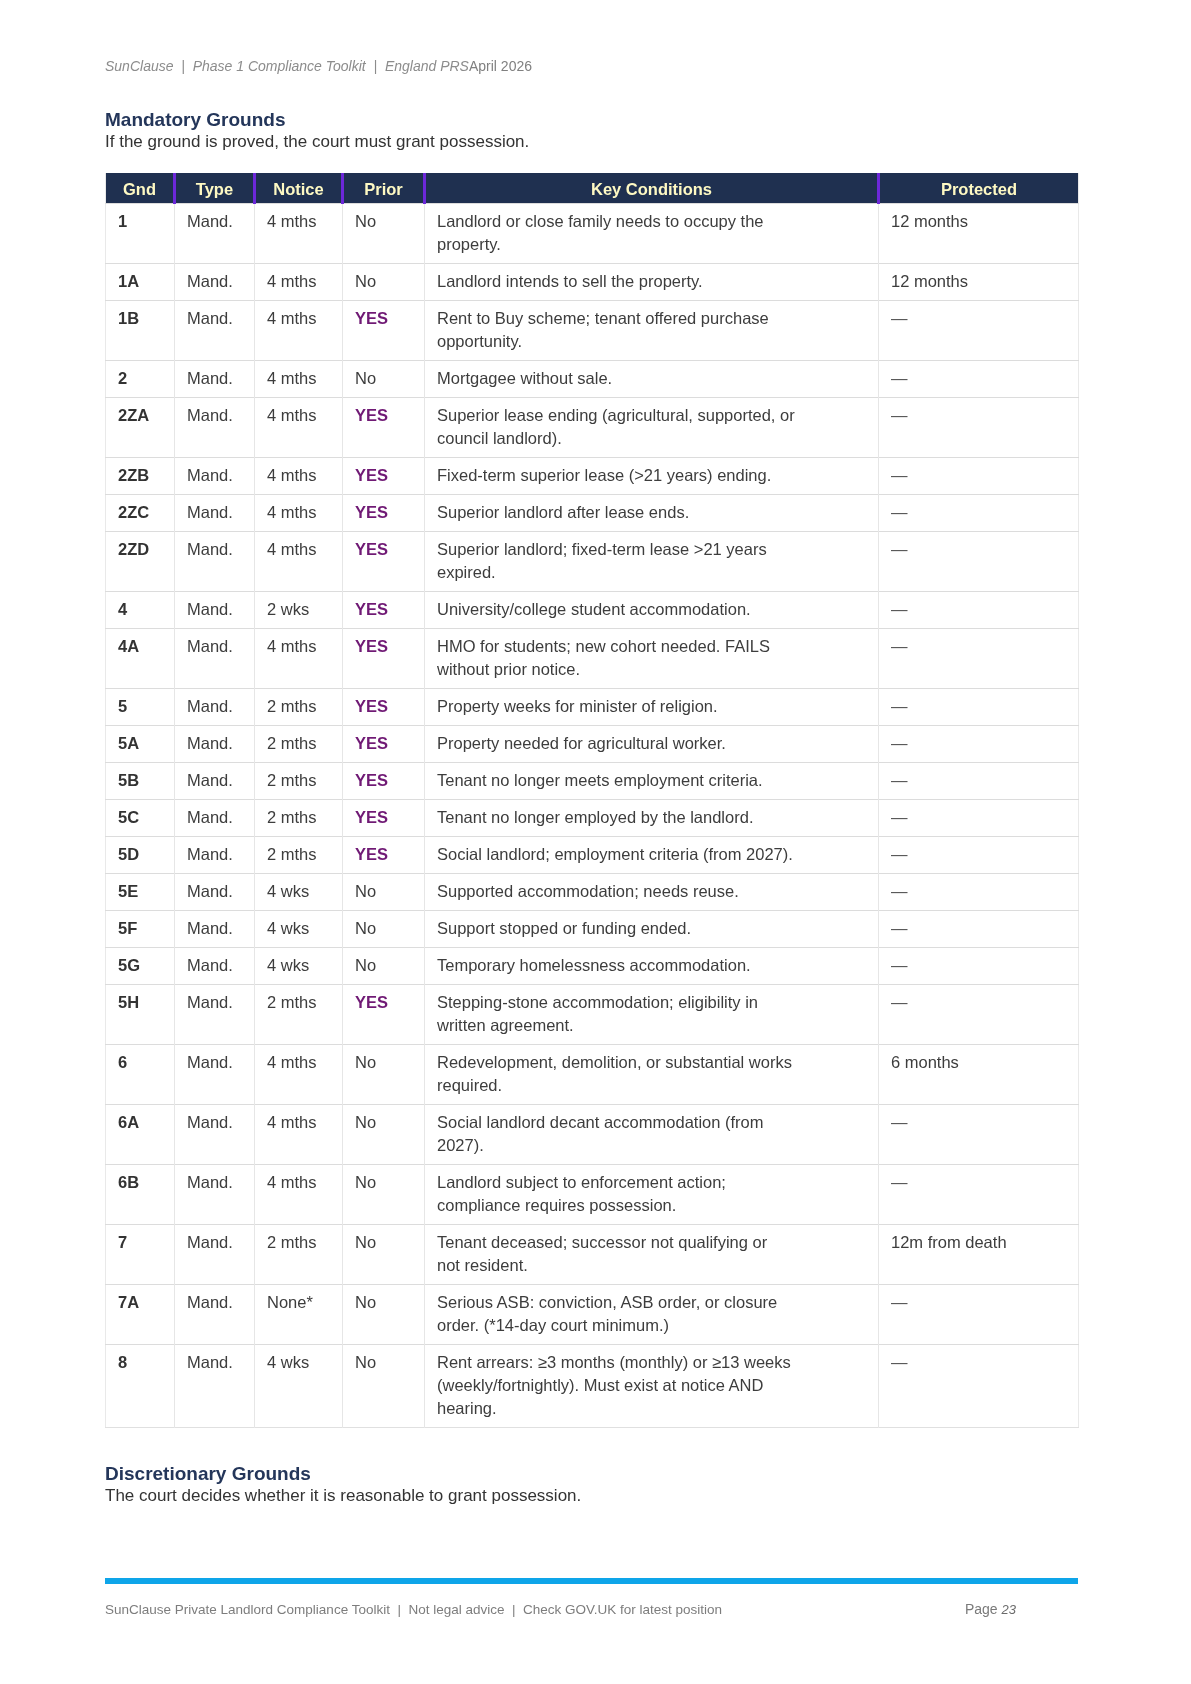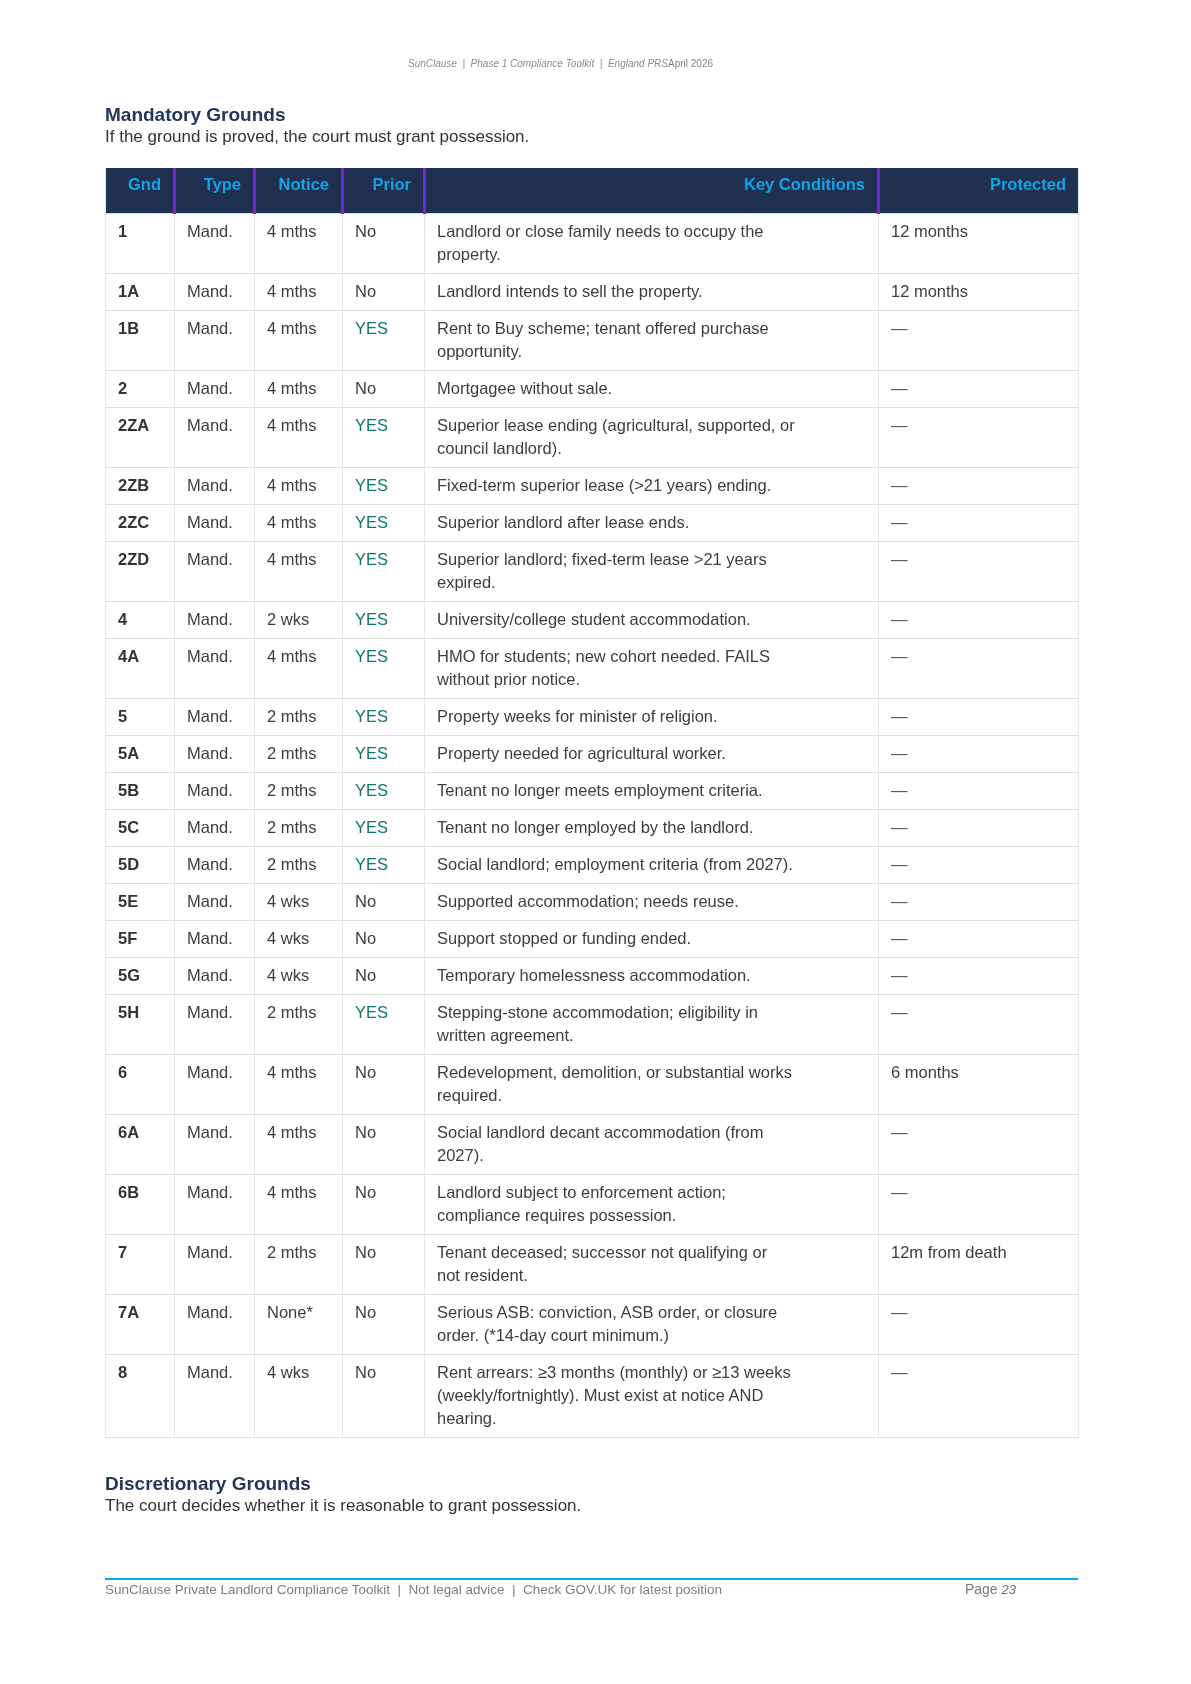--- a/index.html
+++ b/index.html
@@ -13,23 +13,23 @@
   }
   .page {
     position: relative;
     width: 1191px;
     height: 1684px;
     padding: 58px 113px 0 105px;
   }
   
   .doc-header {
     display: flex;
-    justify-content: center;
+    justify-content: flex-start;
     align-items: baseline;
-    font-size: 10px;
+    font-size: 14px;
     color: #8c8c8c;
   }
   .doc-header .dh-left { font-style: italic; white-space: pre; color: #8c8c8c; }
   .doc-header .dh-right { color: #808080; padding-right: 62px; }
 
   h2.section-title {
     margin-top: 35px;
     font-size: 19px;
     font-weight: bold;
     color: #24365a;
@@ -45,50 +45,50 @@
     margin-top: 20px;
     border-collapse: collapse;
     table-layout: fixed;
     width: 973px;
     border-left: 1px solid #e9e9e9;
     border-right: 1px solid #e9e9e9;
     border-bottom: 1px solid #e0e0e0;
   }
   table.grounds th {
     background: #1f3050;
-    color: #0ea5e9;
+    color: #fef9c3;
     font-weight: bold;
     font-size: 16.5px;
-    text-align: right;
-    padding: 5px 12px 17px 12px;
+    text-align: center;
+    padding: 5px 12px 2px 12px;
     line-height: 23px;
   }
   table.grounds th + th { border-left: 3px solid #6d28d9; }
   table.grounds td {
     font-size: 16.5px;
     color: #3d3d3d;
     vertical-align: top;
     padding: 6px 12px 7px 12px;
     line-height: 23px;
   }
   table.grounds td + td { border-left: 1px solid #e6e6e6; }
   table.grounds tbody tr td { border-top: 1px solid #dcdcdc; }
   table.grounds td.c-gnd { font-weight: bold; color: #333333; }
   table.grounds td.c-cond { white-space: pre-line; }
-  table.grounds td.prior-yes { color: #0f766e; font-weight: normal; }
+  table.grounds td.prior-yes { color: #701a75; font-weight: bold; }
   table.grounds td.is-dash { color: #555555; }
 
   
   .doc-footer {
     position: absolute;
     left: 105px;
     top: 1578px;
     width: 973px;
-    border-top: 2px solid #0ea5e9;
-    padding-top: 1px;
+    border-top: 6px solid #0ea5e9;
+    padding-top: 17px;
     display: flex;
     justify-content: space-between;
     align-items: baseline;
   }
   .doc-footer .pf-left {
     font-size: 13.5px;
     color: #7d7d7d;
     white-space: pre;
   }
   .doc-footer .pf-right {

